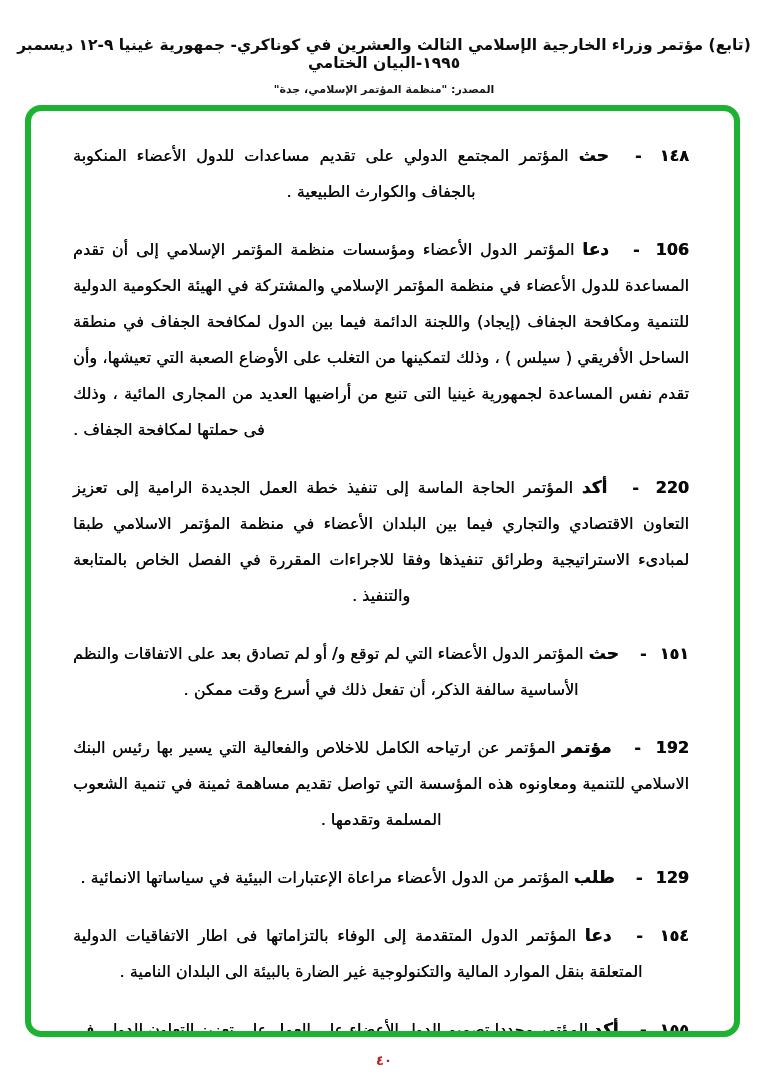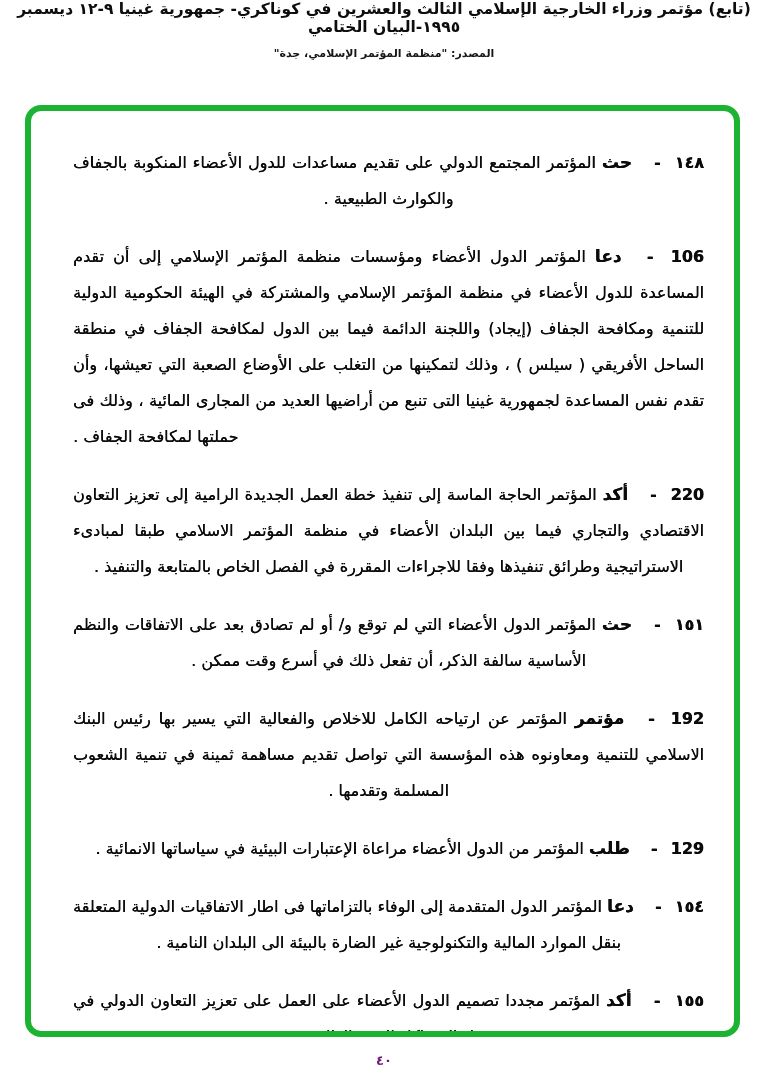--- a/index.html
+++ b/index.html
@@ -12,20 +12,21 @@
     position: relative;
     width: 768px;
     height: 1085px;
     background: #ffffff;
     overflow: hidden;
     color: #111111;
   }
   .header {
     direction: rtl;
     text-align: center;
+    padding-top: 36px;
   }
   .header-title {
     font-size: 15.5px;
     font-weight: bold;
     color: #0d0d0d;
     letter-spacing: 0.2px;
   }
   .header-source {
     font-size: 11px;
     font-weight: bold;
@@ -39,22 +40,21 @@
     width: 715px;
     height: 932px;
     border: 6px solid #1cb232;
     border-radius: 16px;
     box-sizing: border-box;
     overflow: hidden;
     background: transparent;
   }
   .content {
     direction: rtl;
-    padding: 26px 30px 0 42px;
-    margin-top: 7px;
+    padding: 26px 45px 0 42px;
   }
   .para {
     margin: 0 0 21px 0;
     font-size: 16px;
     line-height: 36px;
     text-align: justify;
     color: #0b0b0b;
     text-shadow: 0.3px 0 0 currentColor;
   }
   .para.last-center { text-align-last: center; }
@@ -75,21 +75,21 @@
   .footer {
     position: absolute;
     left: 0;
     right: 0;
     bottom: 16px;
     text-align: center;
   }
   .page-number {
     font-size: 13px;
     font-weight: bold;
-    color: #701a75;
+    color: #b91c1c;
   }
 </style>
 </head>
 <body>
 
 <div class="page">
 
   <div class="header">
     <div class="header-title">(تابع) مؤتمر وزراء الخارجية الإسلامي الثالث والعشرين في كوناكري- جمهورية غينيا ٩-١٢ ديسمبر ١٩٩٥-البيان الختامي</div>
     <div class="header-source">المصدر: "منظمة المؤتمر الإسلامي، جدة"</div>

